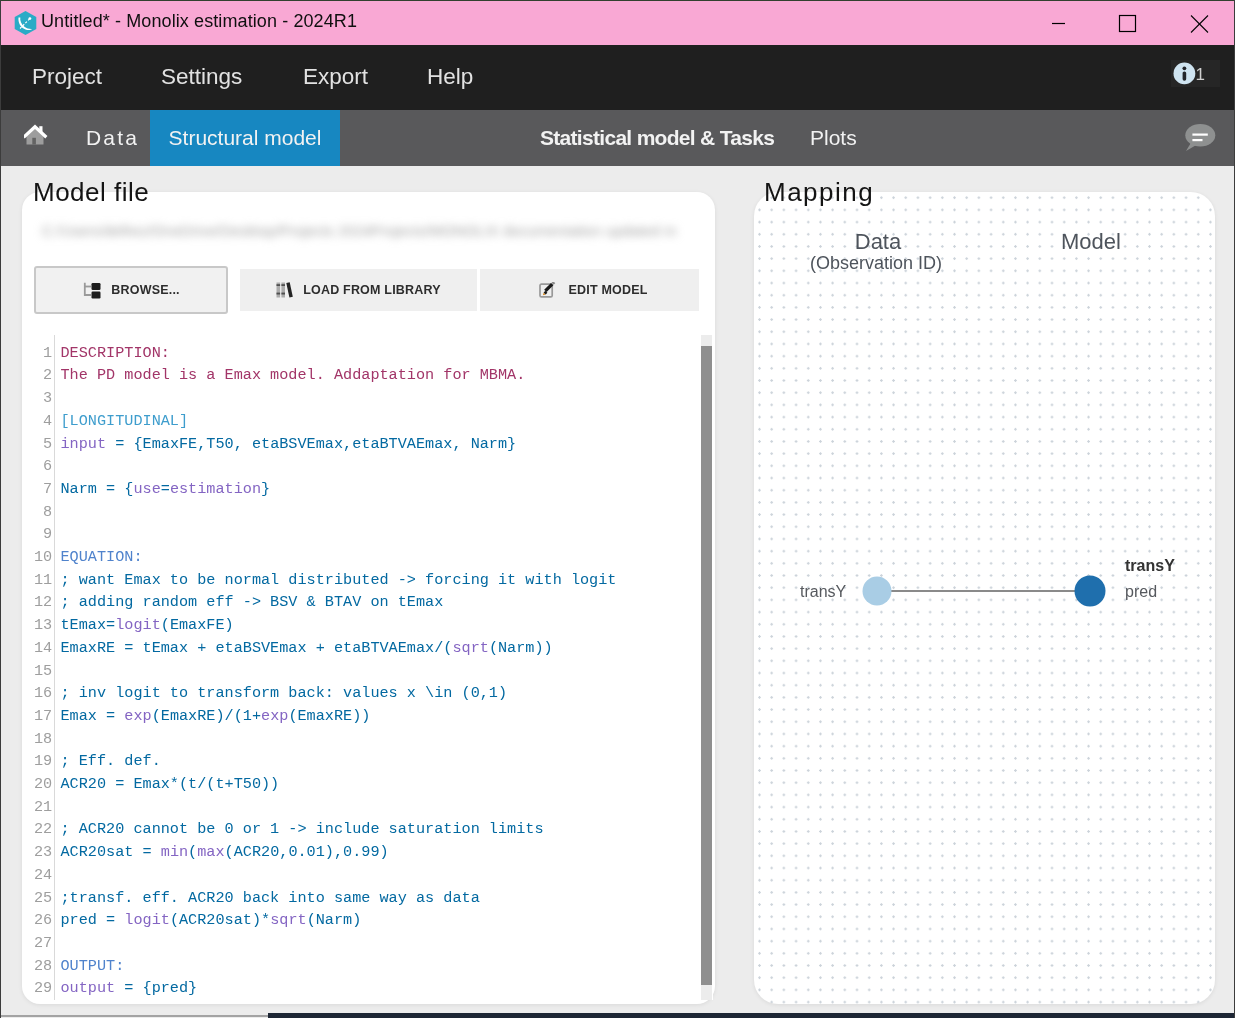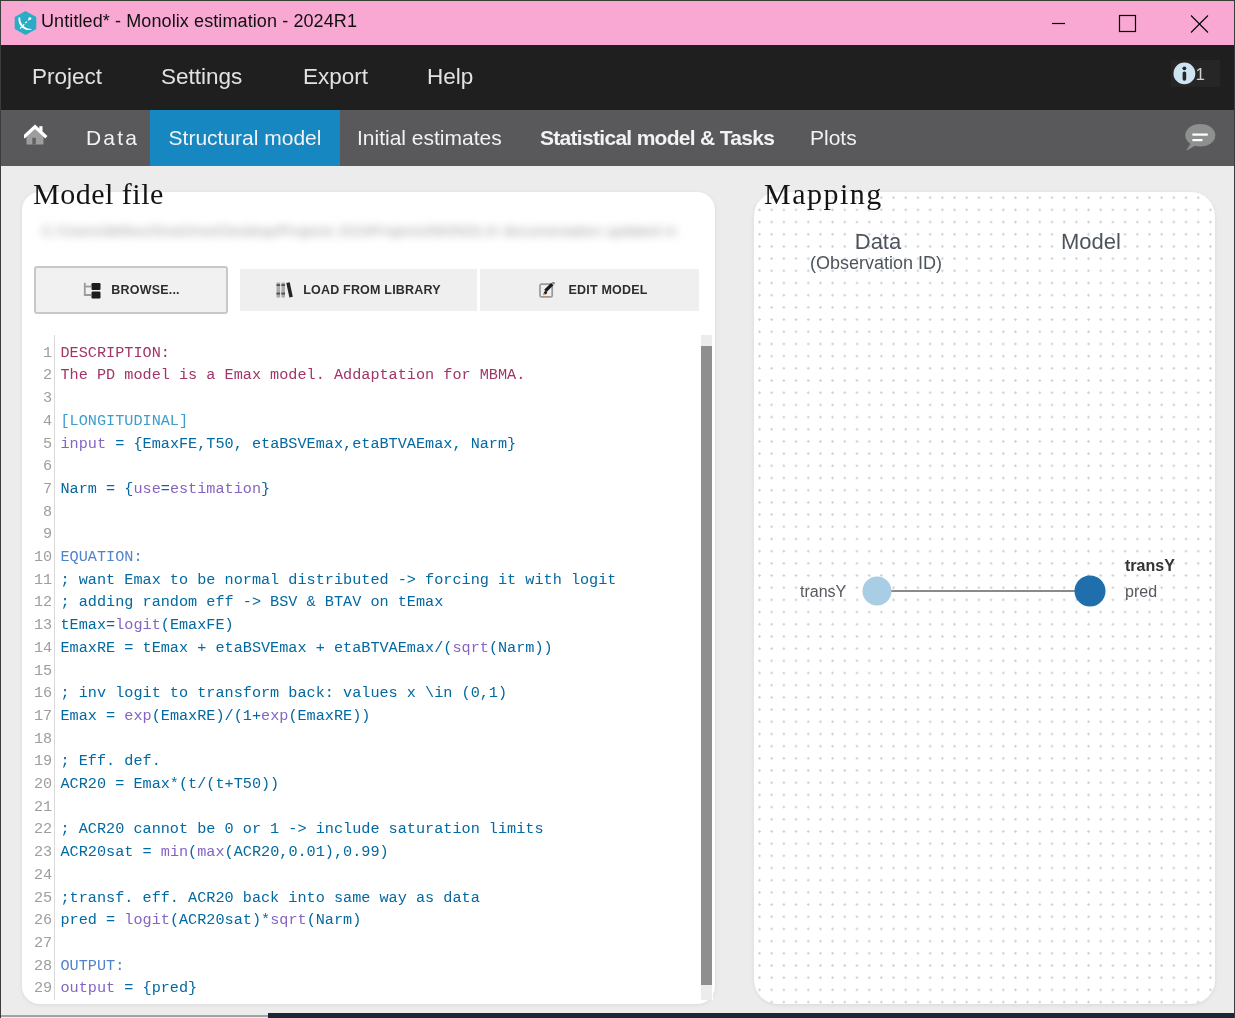--- a/index.html
+++ b/index.html
@@ -18,21 +18,21 @@
   .menubar { position:absolute; left:0; top:45px; width:1233px; height:65px; background:#1f1f1f; }
   .menu { position:absolute; top:0; height:65px; line-height:63px; color:#e2e2e2; font-size:22.5px; }
   .infobadge { position:absolute; left:1170px; top:15px; width:49px; height:27px; background:#262626; }
 
   
   .tabbar { position:absolute; left:0; top:110px; width:1233px; height:56px; background:#59595b; }
   .tab { position:absolute; top:0; height:56px; line-height:56px; color:#f2f2f2; font-size:21px; white-space:nowrap; }
 
   
   .content { position:absolute; left:0; top:166px; width:1233px; height:852px; background:#ececec; }
-  .h1 { position:absolute; font-size:30px; letter-spacing:0.5px; color:#141414; z-index:5;font-family:Liberation Serif, serif; }
+  .h1 { position:absolute; font-size:26px; letter-spacing:0.5px; color:#141414; z-index:5; }
   .card { position:absolute; background:#fff; border-radius:16px; box-shadow:0 1px 4px rgba(0,0,0,0.08); }
 
   
   #cardL { left:21px; top:26px; width:693px; height:812px; border-radius:18px; }
   .blurpath { position:absolute; left:20px; top:30px; width:635px; height:17px; color:#a2a2a2;
               font-size:15px; filter:blur(4px); white-space:nowrap; overflow:hidden; }
   .btnrow { position:absolute; left:12px; top:74px; width:665px; height:48px; }
   .btn { position:absolute; top:3px; height:42px; background:#efefef; color:#2d2d2d; font-weight:bold;
          font-size:12.5px; letter-spacing:0.2px; display:flex; align-items:center; justify-content:center; }
   .btn svg { margin-right:10px; }
@@ -103,21 +103,20 @@
 
 <div class="tabbar">
   <svg style="position:absolute;left:23px;top:12px" width="24" height="26" viewBox="0 0 24 26">
     <polygon points="2.5,13 11,5.2 19.5,13 19.5,22.5 2.5,22.5" fill="#9d9d9d"></polygon>
     <path d="M0.8 14.2 L11 4.8 L21.2 14.2" fill="none" stroke="#fff" stroke-width="3.2" stroke-linecap="square"></path>
     <rect x="15.3" y="4.2" width="3.2" height="5.5" fill="#fff"></rect>
     <rect x="8.3" y="15.8" width="3.6" height="6.7" fill="#636363"></rect>
   </svg>
   <div class="tab" style="left:85px;letter-spacing:2.2px">Data</div>
   <div class="tab" style="left:149px;width:190px;background:#1787c1;text-align:center">Structural model</div>
-  <div class="tab" style="left:356px">Initial estimates</div>
   <div class="tab" style="left:539px;font-weight:bold;letter-spacing:-0.7px">Statistical model &amp; Tasks</div>
   <div class="tab" style="left:809px">Plots</div>
   <svg style="position:absolute;left:1184px;top:14px" width="32" height="28" viewBox="0 0 32 28">
     <ellipse cx="15.3" cy="11.3" rx="15" ry="11.3" fill="#8e9090"></ellipse>
     <path d="M7 17 L1 27 L13 20 Z" fill="#8e9090"></path>
     <line x1="7.4" y1="10.6" x2="22.8" y2="10.6" stroke="#fff" stroke-width="2.2"></line>
     <line x1="7.4" y1="16.1" x2="17.5" y2="16.1" stroke="#fff" stroke-width="2.2"></line>
   </svg>
 </div>
 

